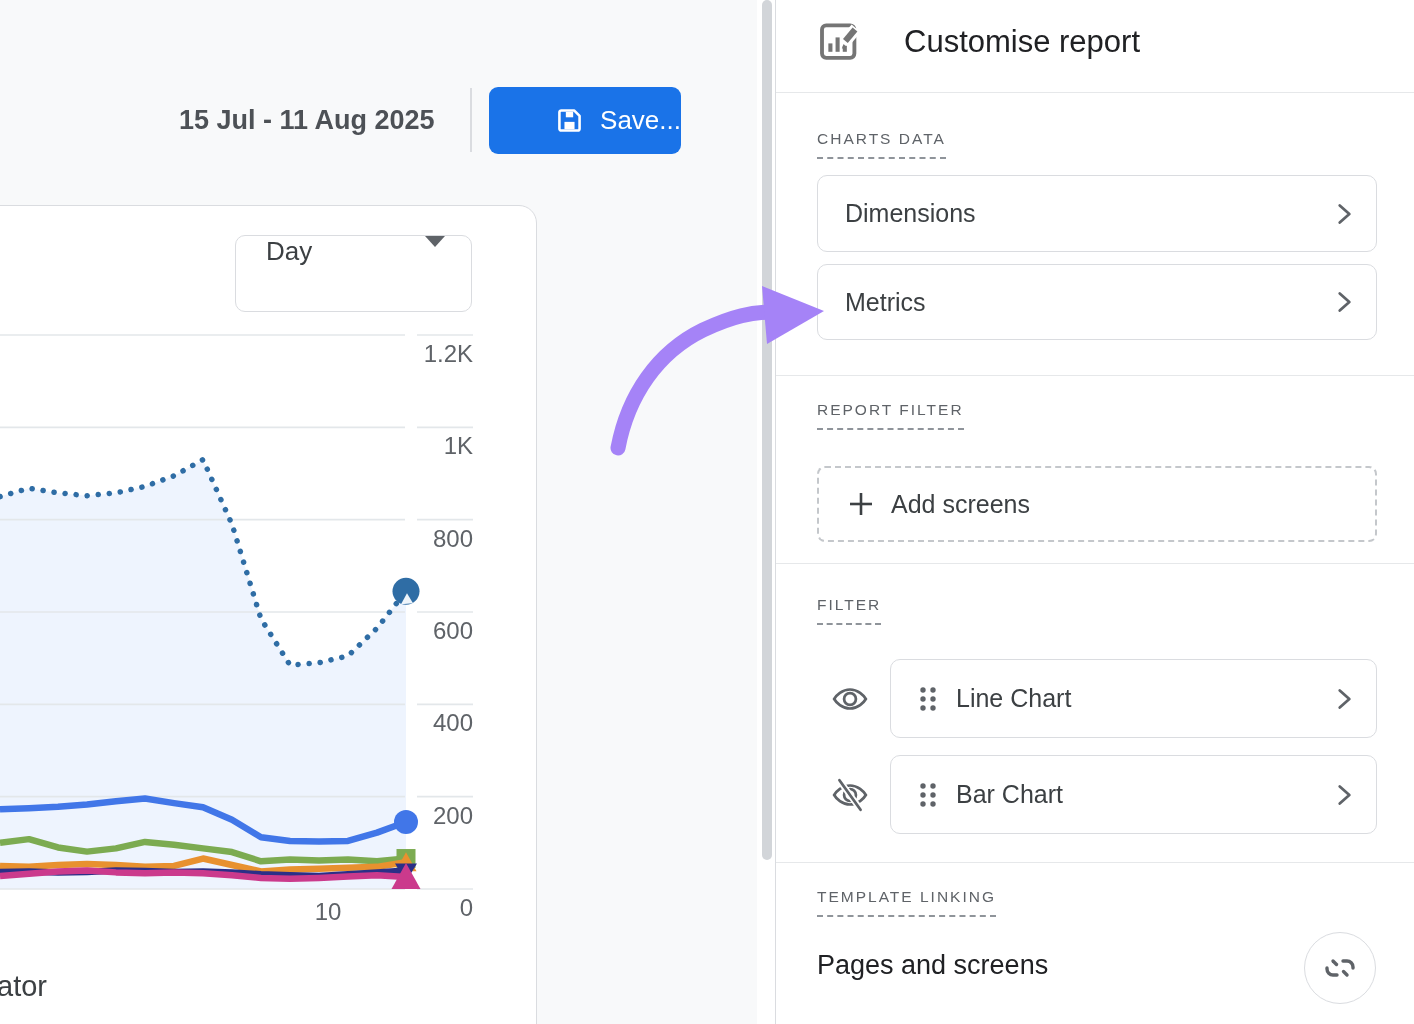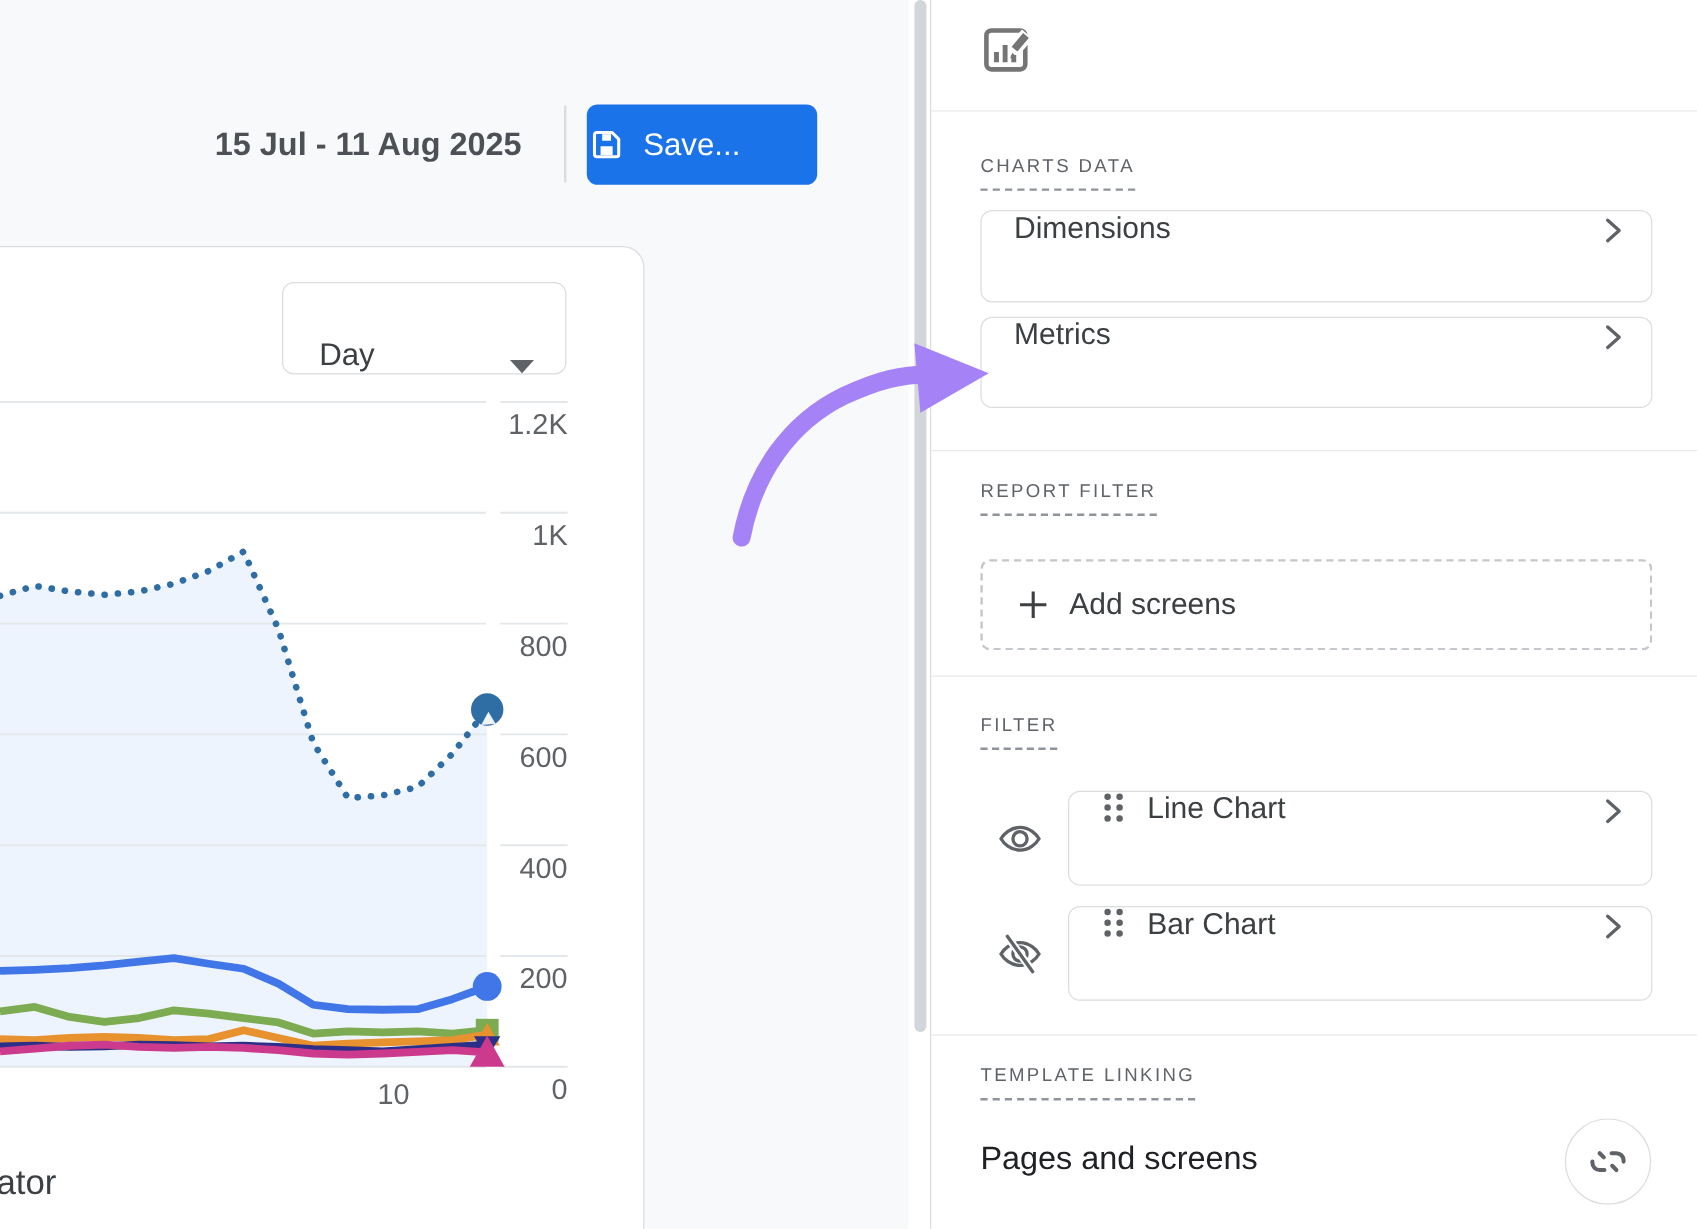--- a/index.html
+++ b/index.html
@@ -8,44 +8,44 @@
   .stage { position:relative; width:1414px; height:1024px; overflow:hidden; background:#fff; }
   .abs { position:absolute; }
 
   
   .left-bg { left:0; top:0; width:757px; height:1024px; background:#f8f9fa; }
   .date-chip { left:23px; top:97px; height:46px; padding:0 19px; background:#f0f2f3; border-radius:6px;
                font-size:24px; line-height:46px; color:#3c4043; }
   .date-range { left:179px; top:97px; height:46px; line-height:46px; font-size:27px; font-weight:bold; color:#4d5156; }
   .vsep { left:470px; top:88px; width:2px; height:64px; background:#dadce0; }
   .save-btn { left:489px; top:87px; width:192px; height:67px; background:#1a73e8; border-radius:9px;
-              display:flex; align-items:center; justify-content:flex-start; gap:14px; cursor:pointer; }
+              display:flex; align-items:center; justify-content:flex-end; gap:14px; cursor:pointer; }
   .save-btn span { color:#fff; font-size:26px; font-weight:500; }
 
   .chart-card { left:-40px; top:205px; width:577px; height:1100px; background:#fff;
                 border:1px solid #dadce0; border-radius:18px; }
   .day-select { left:235px; top:235px; width:237px; height:77px; background:#fff;
-                border:1.5px solid #dadce0; border-radius:10px; display:flex; align-items:flex-end; cursor:pointer; }
+                border:1.5px solid #dadce0; border-radius:10px; display:flex; align-items:flex-start; cursor:pointer; }
   .day-select .lbl { margin-left:30px; font-size:26px; color:#3c4043; }
   .caret { margin-left:auto; margin-right:26px; width:0; height:0;
            border-left:10px solid transparent; border-right:10px solid transparent; border-top:11px solid #5f6368; }
   #chart-svg { left:0; top:0; width:537px; height:1024px; pointer-events:none; }
   .cut-label { left:-3px; top:970px; font-size:29px; color:#3c4043; }
 
   
   .scroll-thumb { left:762px; top:0; width:10px; height:860px; background:#d2d5d9; border-radius:6px; }
 
   
   .panel { left:775px; top:0; width:639px; height:1024px; background:#fff; border-left:1px solid #dadce0; }
   .panel .hdr-icon { left:40px; top:17px; }
   .panel-title { left:128px; top:24px; font-size:31px; color:#202124; }
   .divider { left:0; width:639px; height:1px; background:#e6e8ea; }
   .section-label { font-size:15.5px; letter-spacing:2px; color:#5f6368; display:inline-block;
                    padding-bottom:9px; border-bottom:2px dashed #8f949a; }
-  .card { background:#fff; border:1.5px solid #dadce0; border-radius:10px; display:flex; align-items:flex-start; cursor:pointer; }
+  .card { background:#fff; border:1.5px solid #dadce0; border-radius:10px; display:flex; align-items:center; cursor:pointer; }
   .card .lbl { margin-left:27px; font-size:25px; color:#3c4043; }
   .card .chev { margin-left:auto; margin-right:16px; }
   .dashed-box { border:2px dashed #c4c7cb; border-radius:8px; background:#fff; display:flex; align-items:center; cursor:pointer; }
   .dashed-box .lbl { font-size:25px; color:#3c4043; margin-left:16px; }
   .eye-btn { cursor:pointer; }
   .handle { margin-left:27px; }
   .tpl-label { left:41px; top:950px; font-size:27px; font-weight:500; color:#202124;text-align:right; }
   .circle-btn { left:528px; top:932px; width:72px; height:72px; border:1.5px solid #dadce0; border-radius:50%;
                 display:flex; align-items:center; justify-content:center; background:#fff; cursor:pointer; }
 
@@ -125,20 +125,21 @@
 
     <svg class="abs hdr-icon" width="48" height="48" viewBox="0 0 40 40">
       <rect x="5" y="7" width="27" height="27" rx="3.5" fill="none" stroke="#757575" stroke-width="3.2"></rect>
       <line x1="12" y1="29" x2="12" y2="22" stroke="#757575" stroke-width="3.4"></line>
       <line x1="18" y1="29" x2="18" y2="17" stroke="#757575" stroke-width="3.4"></line>
       <line x1="24" y1="29" x2="24" y2="24" stroke="#757575" stroke-width="3.4"></line>
       <line x1="24.5" y1="20" x2="33.5" y2="9.5" stroke="#fff" stroke-width="10"></line>
       <line x1="24.5" y1="20" x2="32.5" y2="10.5" stroke="#757575" stroke-width="5.2"></line>
       <path d="M23 22.5 l-1.5 4 4 -1.5 Z" fill="#757575"></path>
     </svg>
+    <div class="abs panel-title">Customise report</div>
     <div class="abs divider" style="top:92px"></div>
 
     <div class="abs" style="left:41px; top:130px">
       <span class="section-label">CHARTS DATA</span>
     </div>
 
     <div class="abs card" style="left:41px; top:175px; width:560px; height:77px">
       <span class="lbl">Dimensions</span>
       <svg class="chev" width="32" height="32" viewBox="0 0 30 30">
         <polyline points="11,7 20,15 11,23" fill="none" stroke="#5f6368" stroke-width="2.6" stroke-linecap="round" stroke-linejoin="round"></polyline>

